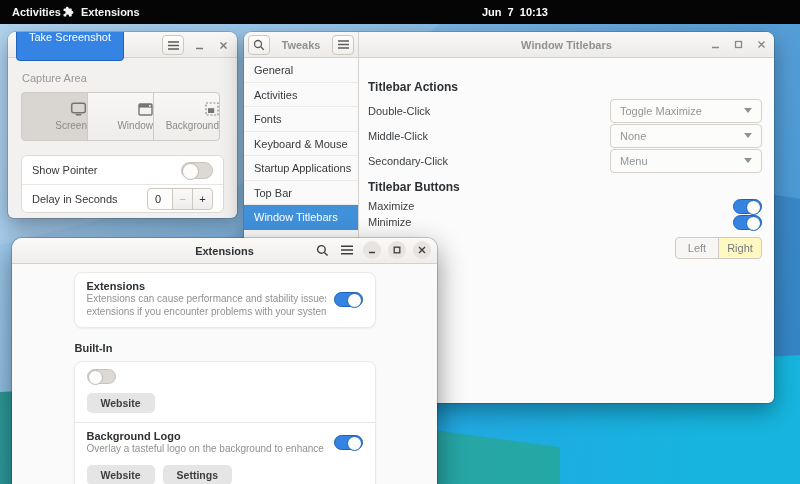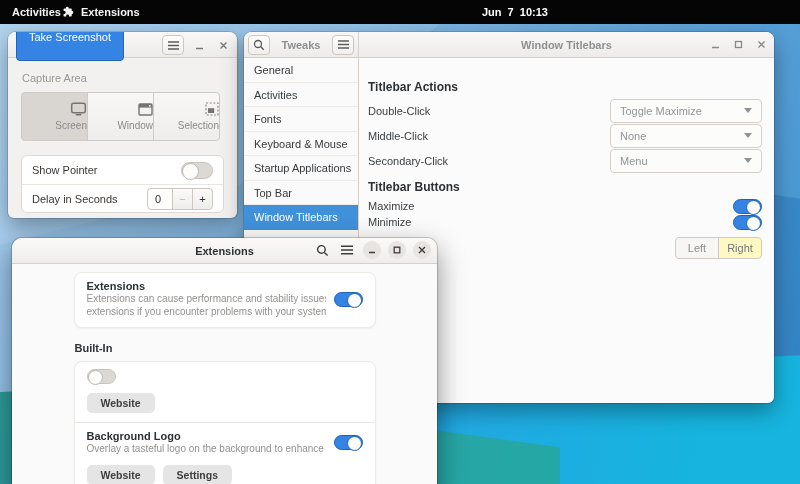--- a/index.html
+++ b/index.html
@@ -186,21 +186,21 @@
               <rect x="1" y="1" width="13" height="3.6" fill="#767471"></rect>
               <rect x="11" y="2" width="1.6" height="1.6" fill="#fff"></rect>
             </svg>
           <span>Window</span>
         </div>
         <div class="mode">
           <svg width="14" height="14" viewBox="0 0 14 14">
               <rect x="1" y="1" width="12" height="12" fill="none" stroke="#8b8884" stroke-width="1.2" stroke-dasharray="2 1.7"></rect>
               <rect x="3" y="6.2" width="6.2" height="4.8" fill="#767471"></rect>
             </svg>
-          <span>Selection</span>
+          <span>Background</span>
         </div>
       </div>
       <div class="shot-card">
         <div class="shot-row">
           <span class="lbl">Show Pointer</span>
           <span class="switch"></span>
         </div>
         <div class="shot-row">
           <span class="lbl">Delay in Seconds</span>
           <span class="spin">

